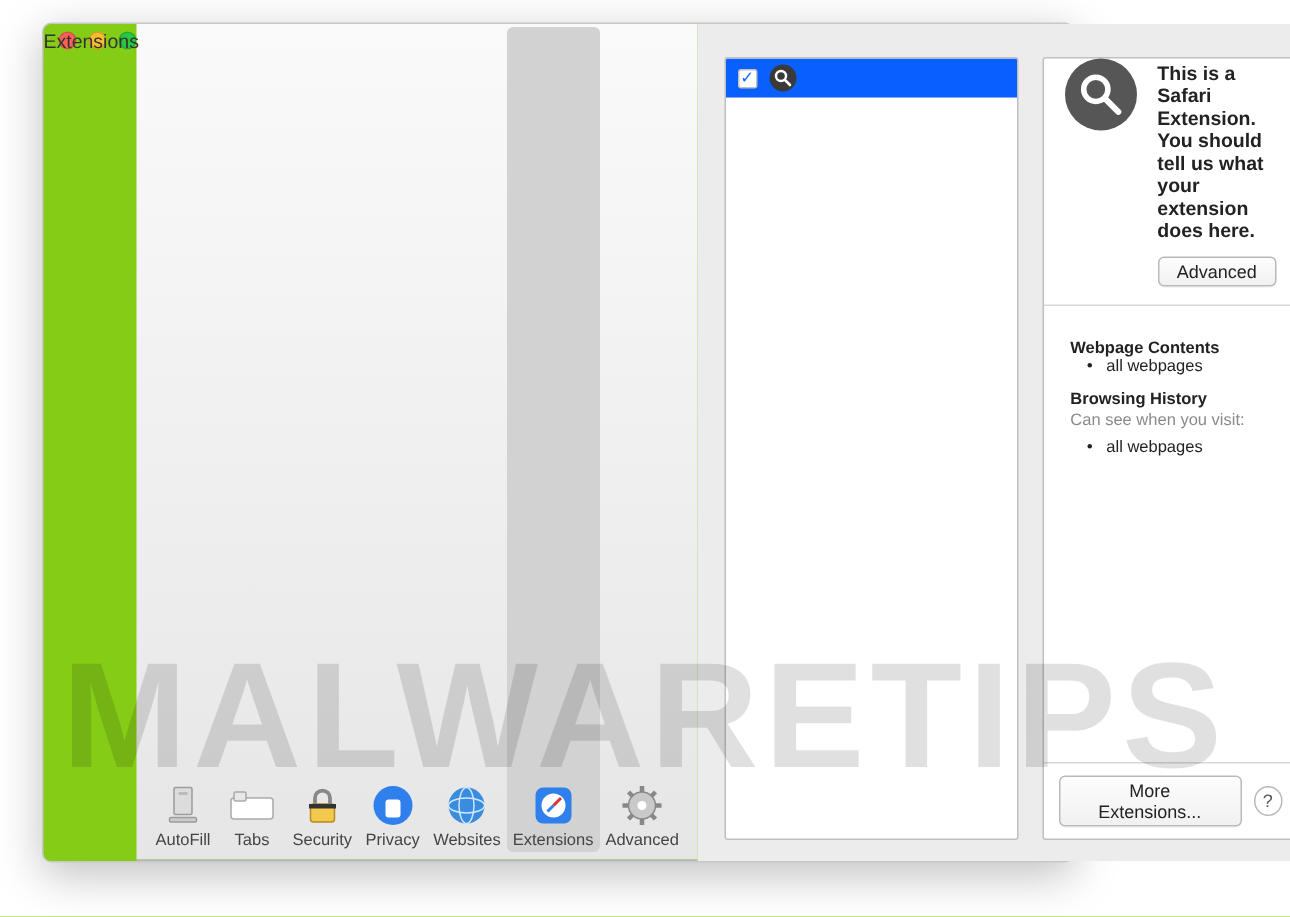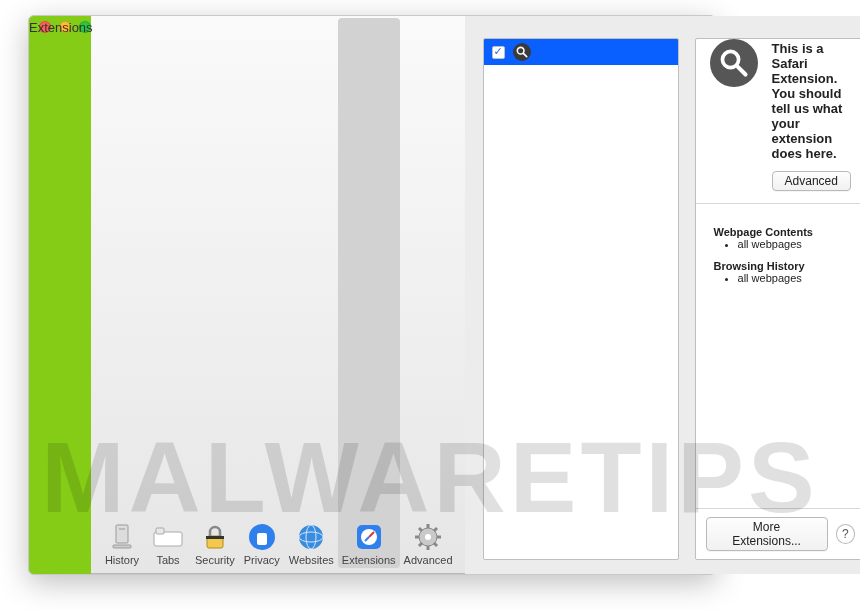--- a/index.html
+++ b/index.html
@@ -219,21 +219,21 @@
   <div class="toolbar">
 
     <div class="toolbar-item">
       <div class="icon-slot">
         <svg width="26" height="28" viewBox="0 0 26 28">
             <rect x="7" y="2" width="12" height="18" rx="1" fill="#dcdcdc" stroke="#9b9b9b"></rect>
             <rect x="10" y="5" width="6" height="2" fill="#bbb"></rect>
             <rect x="4" y="22" width="18" height="3" rx="1" fill="#ccc" stroke="#9b9b9b"></rect>
           </svg>
       </div>
-      <span class="lbl">History</span>
+      <span class="lbl">AutoFill</span>
     </div>
 
     <div class="toolbar-item">
       <div class="icon-slot">
         <svg width="30" height="22" viewBox="0 0 30 22">
             <rect x="1" y="6" width="28" height="14" rx="2" fill="#fff" stroke="#aaa"></rect>
             <rect x="3" y="2" width="8" height="6" rx="1" fill="#e8e8e8" stroke="#aaa"></rect>
           </svg>
       </div>
       <span class="lbl">Tabs</span>
@@ -336,20 +336,21 @@
         </div>
       </div>
 
       <div class="detail-body">
         <div class="section-title">Webpage Contents</div>
         <ul>
             <li>all webpages</li>
           </ul>
 
         <div class="section-title">Browsing History</div>
+        <div class="section-sub">Can see when you visit:</div>
         <ul>
             <li>all webpages</li>
           </ul>
       </div>
 
       <div class="footer">
         <button class="btn">More Extensions...</button>
         <div class="help-btn">?</div>
       </div>
     </div>

